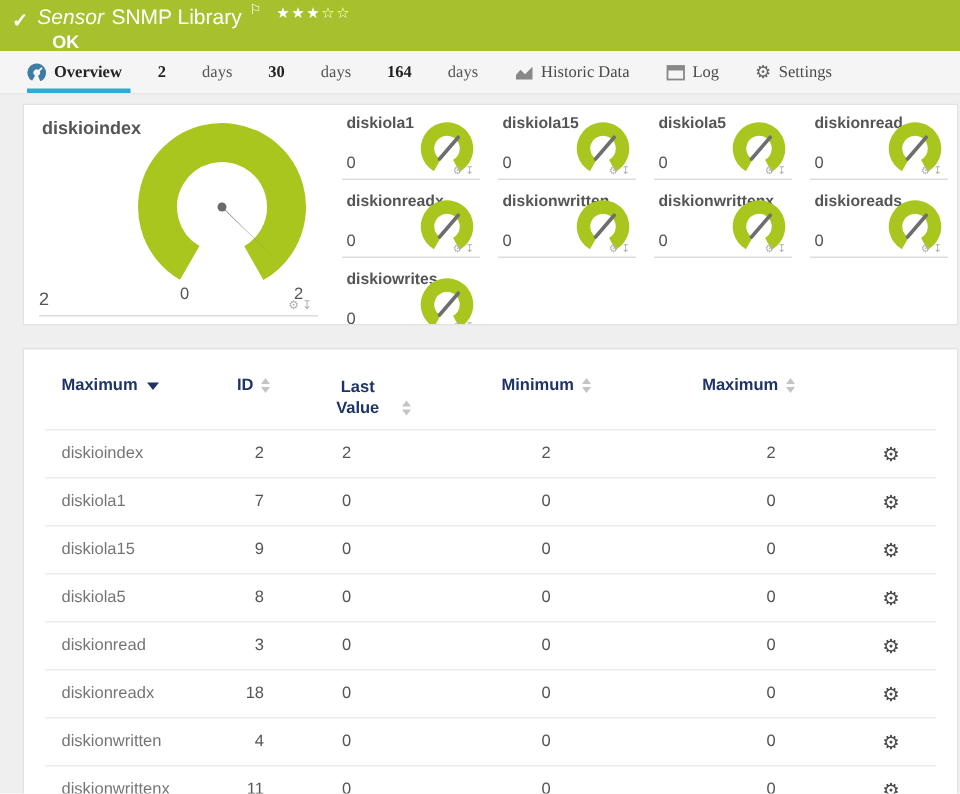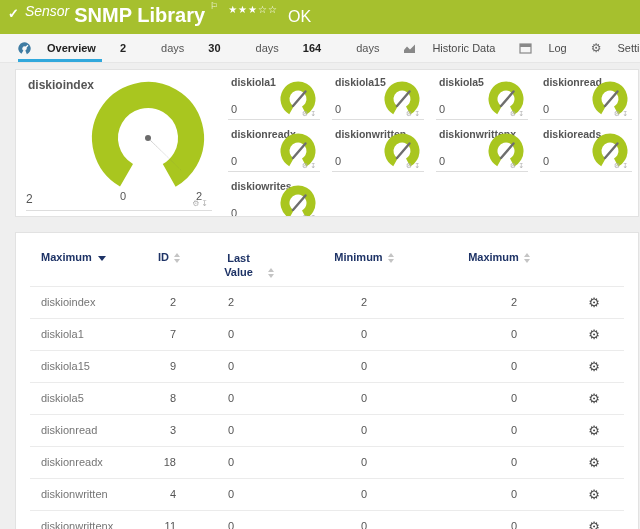--- a/index.html
+++ b/index.html
@@ -4,30 +4,30 @@
 <style>
   html,body{margin:0;padding:0;}
   body{
     width:640px;height:529px;overflow:hidden;background:#efefef;
     font-family:"Liberation Sans",sans-serif;font-size:11px;color:#555;
     -webkit-font-smoothing:antialiased;
   }
   
   .topbar{height:34px;background:#a6c02e;color:#fff;display:flex;align-items:flex-start;padding:4px 10px 0 8px;box-sizing:border-box;}
   .topbar .check{font-size:13px;font-weight:bold;margin:2px 6px 0 0;}
-  .titles{display:flex;flex-direction:row;line-height:1.1;align-items:flex-end;}
+  .titles{display:flex;flex-direction:column;line-height:1.1;}
   .titleline{display:flex;align-items:flex-start;}
   .kind{font-style:italic;font-size:14px;margin-right:5px;}
-  .sensorname{font-size:20px;font-weight:700;}
+  .sensorname{font-size:14px;font-weight:400;}
   .flag{font-size:9px;margin:-2px 0 0 5px;}
   .stars{font-size:10px;letter-spacing:1px;margin:0 0 0 10px;cursor:pointer;}
-  .statusok{font-size:16px;font-weight:normal;margin:3px 0 0 10px;}
+  .statusok{font-size:12px;font-weight:bold;margin:3px 0 0 10px;}
   
   .tabs{height:28px;background:#f5f5f5;display:flex;align-items:stretch;padding-left:18px;border-bottom:1px solid #e6e6e6;}
-  .tab{display:flex;align-items:center;gap:16px;padding:0 12px;position:relative;color:#4a4a4a;cursor:pointer;white-space:nowrap;}
+  .tab{display:flex;align-items:center;gap:5px;padding:0 12px;position:relative;color:#4a4a4a;cursor:pointer;white-space:nowrap;font-family:Liberation Serif, serif;}
   .tab:first-child{padding-left:0;}
   .tab.active{color:#222;font-weight:bold;}
   .tab.active::after{content:"";position:absolute;left:0;right:6px;bottom:0;height:3px;background:#31a8dc;}
   .tab .num{font-weight:bold;color:#222;margin-right:3px;}
   .tab .unit{color:#555;margin-left:16px;}
   .tab svg{display:block;}
   .tab .gearglyph{font-size:12px;color:#666;}
   
   .panel{background:#fff;border:1px solid #e2e2e2;width:624px;margin-left:15px;box-sizing:border-box;}
   .gauges-panel{margin-top:6px;height:148px;position:relative;display:flex;overflow:hidden;}

